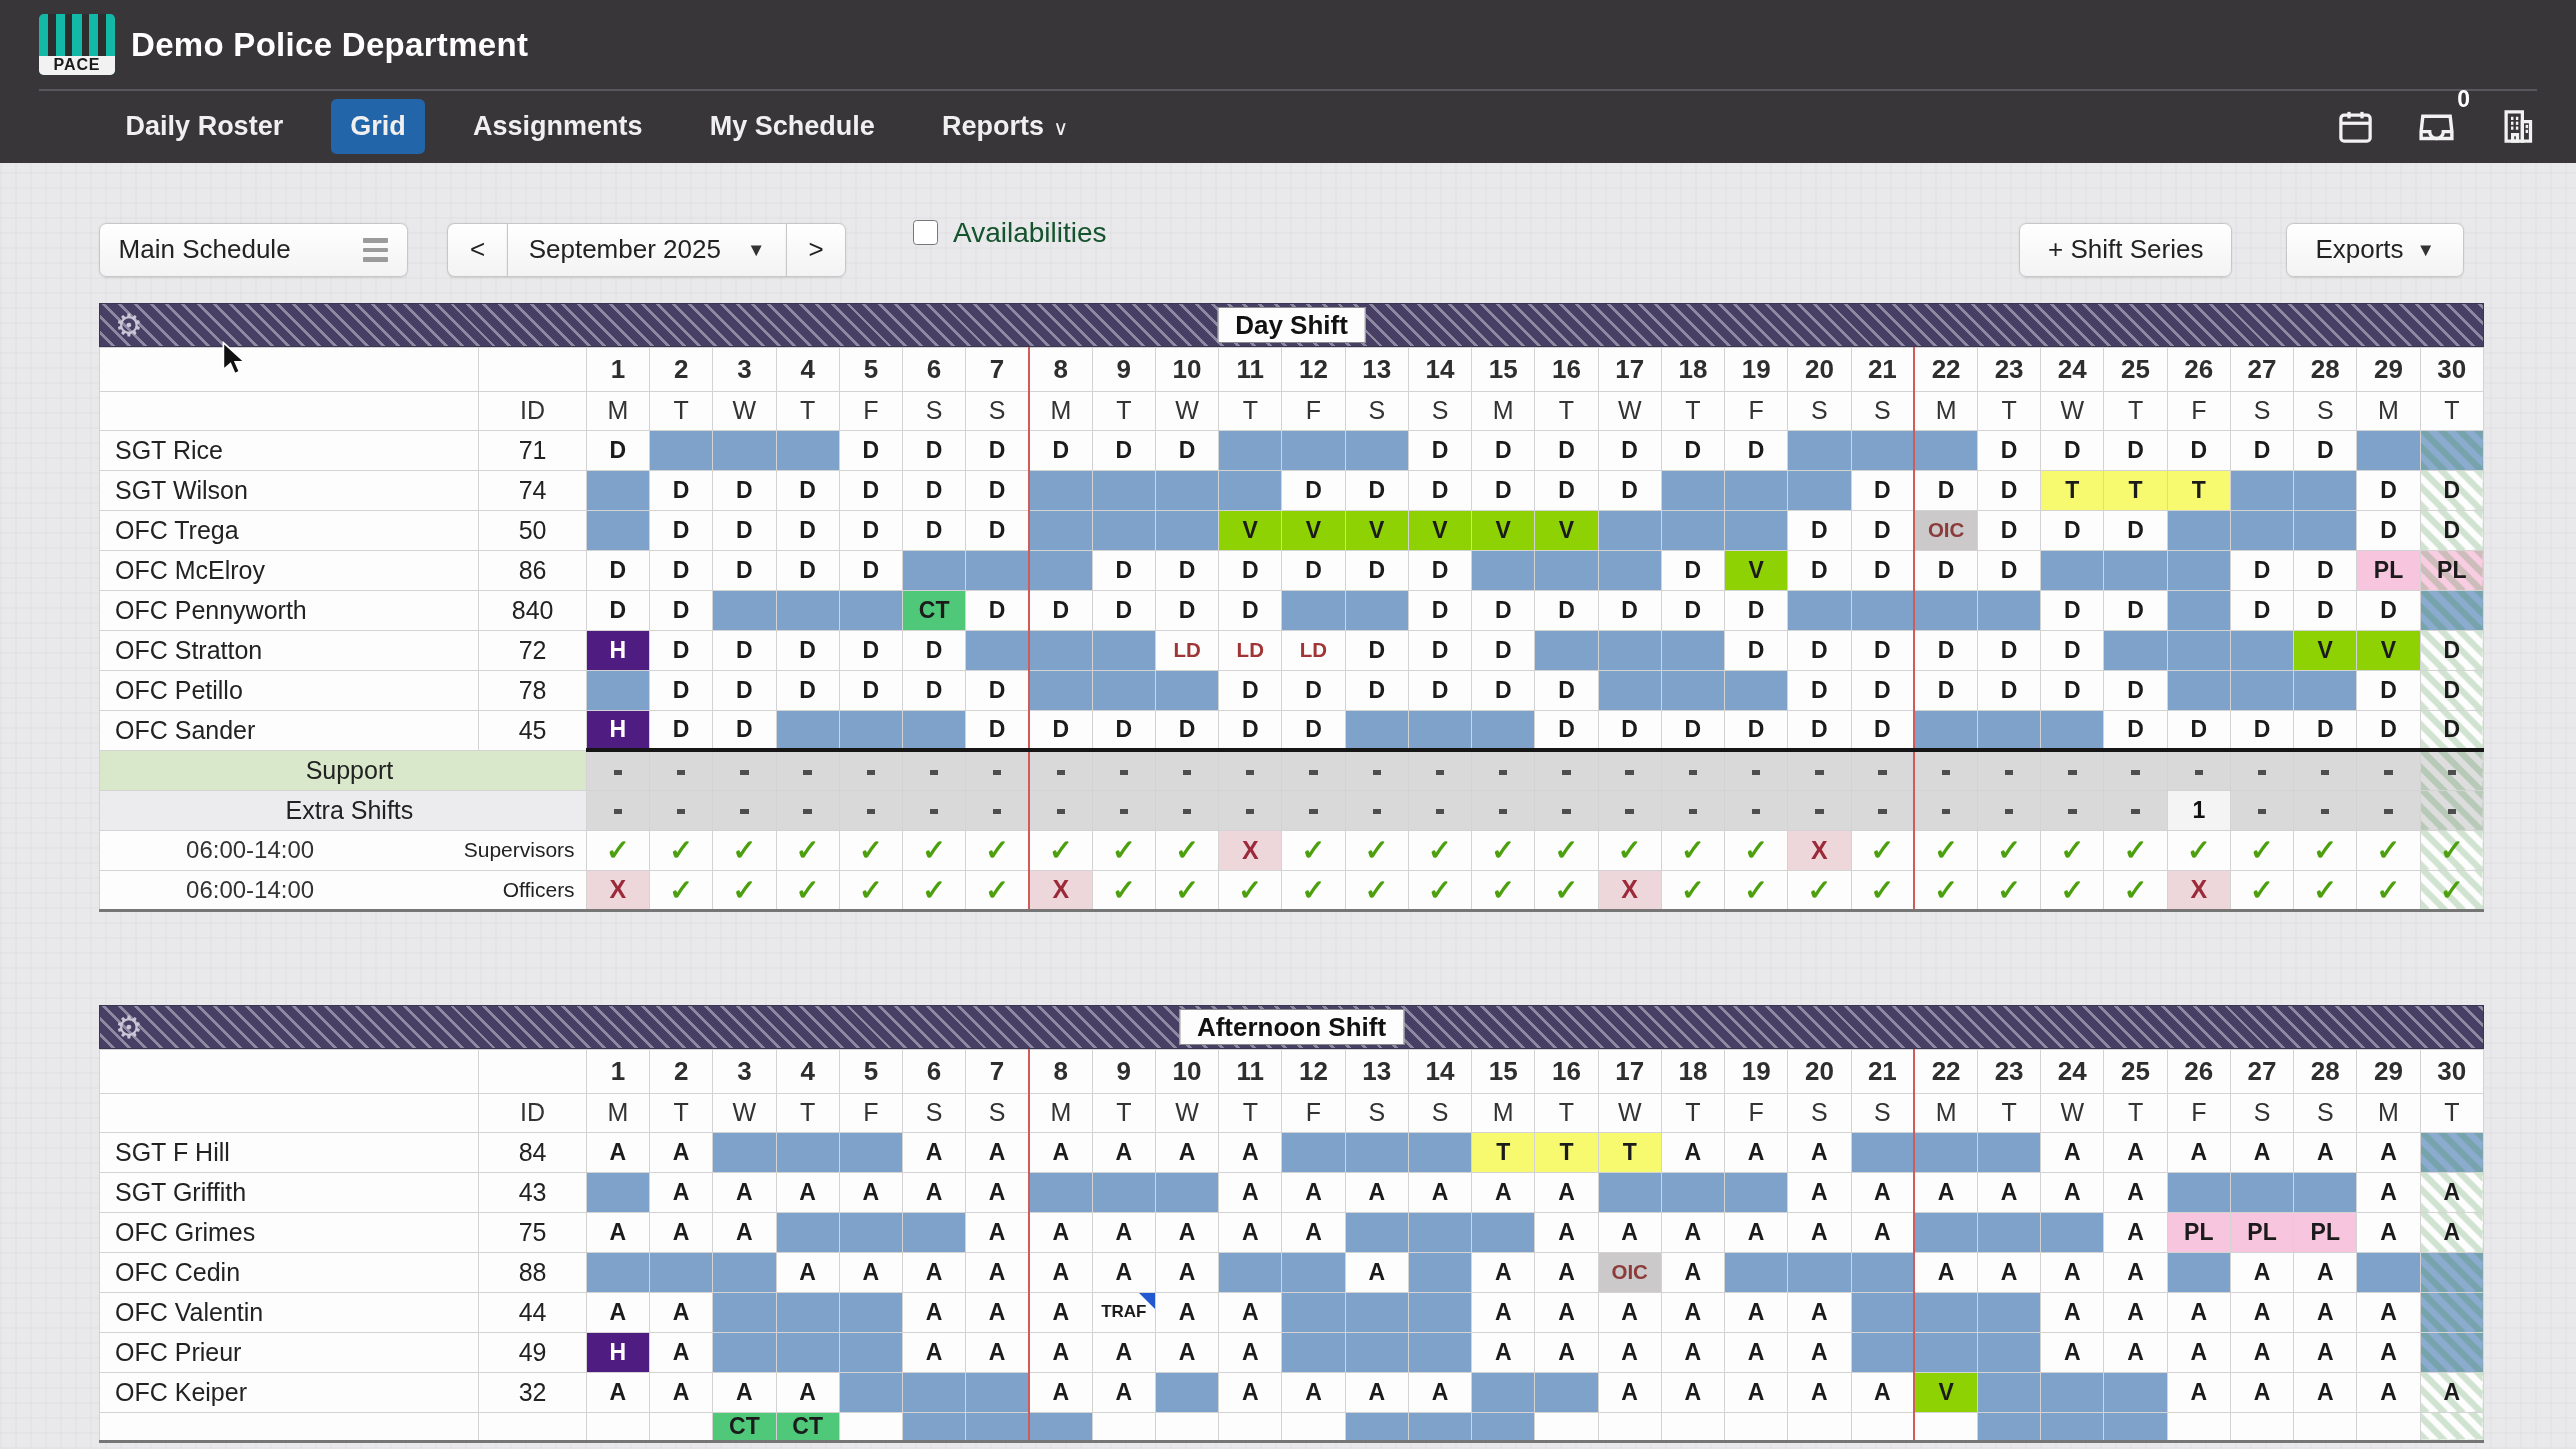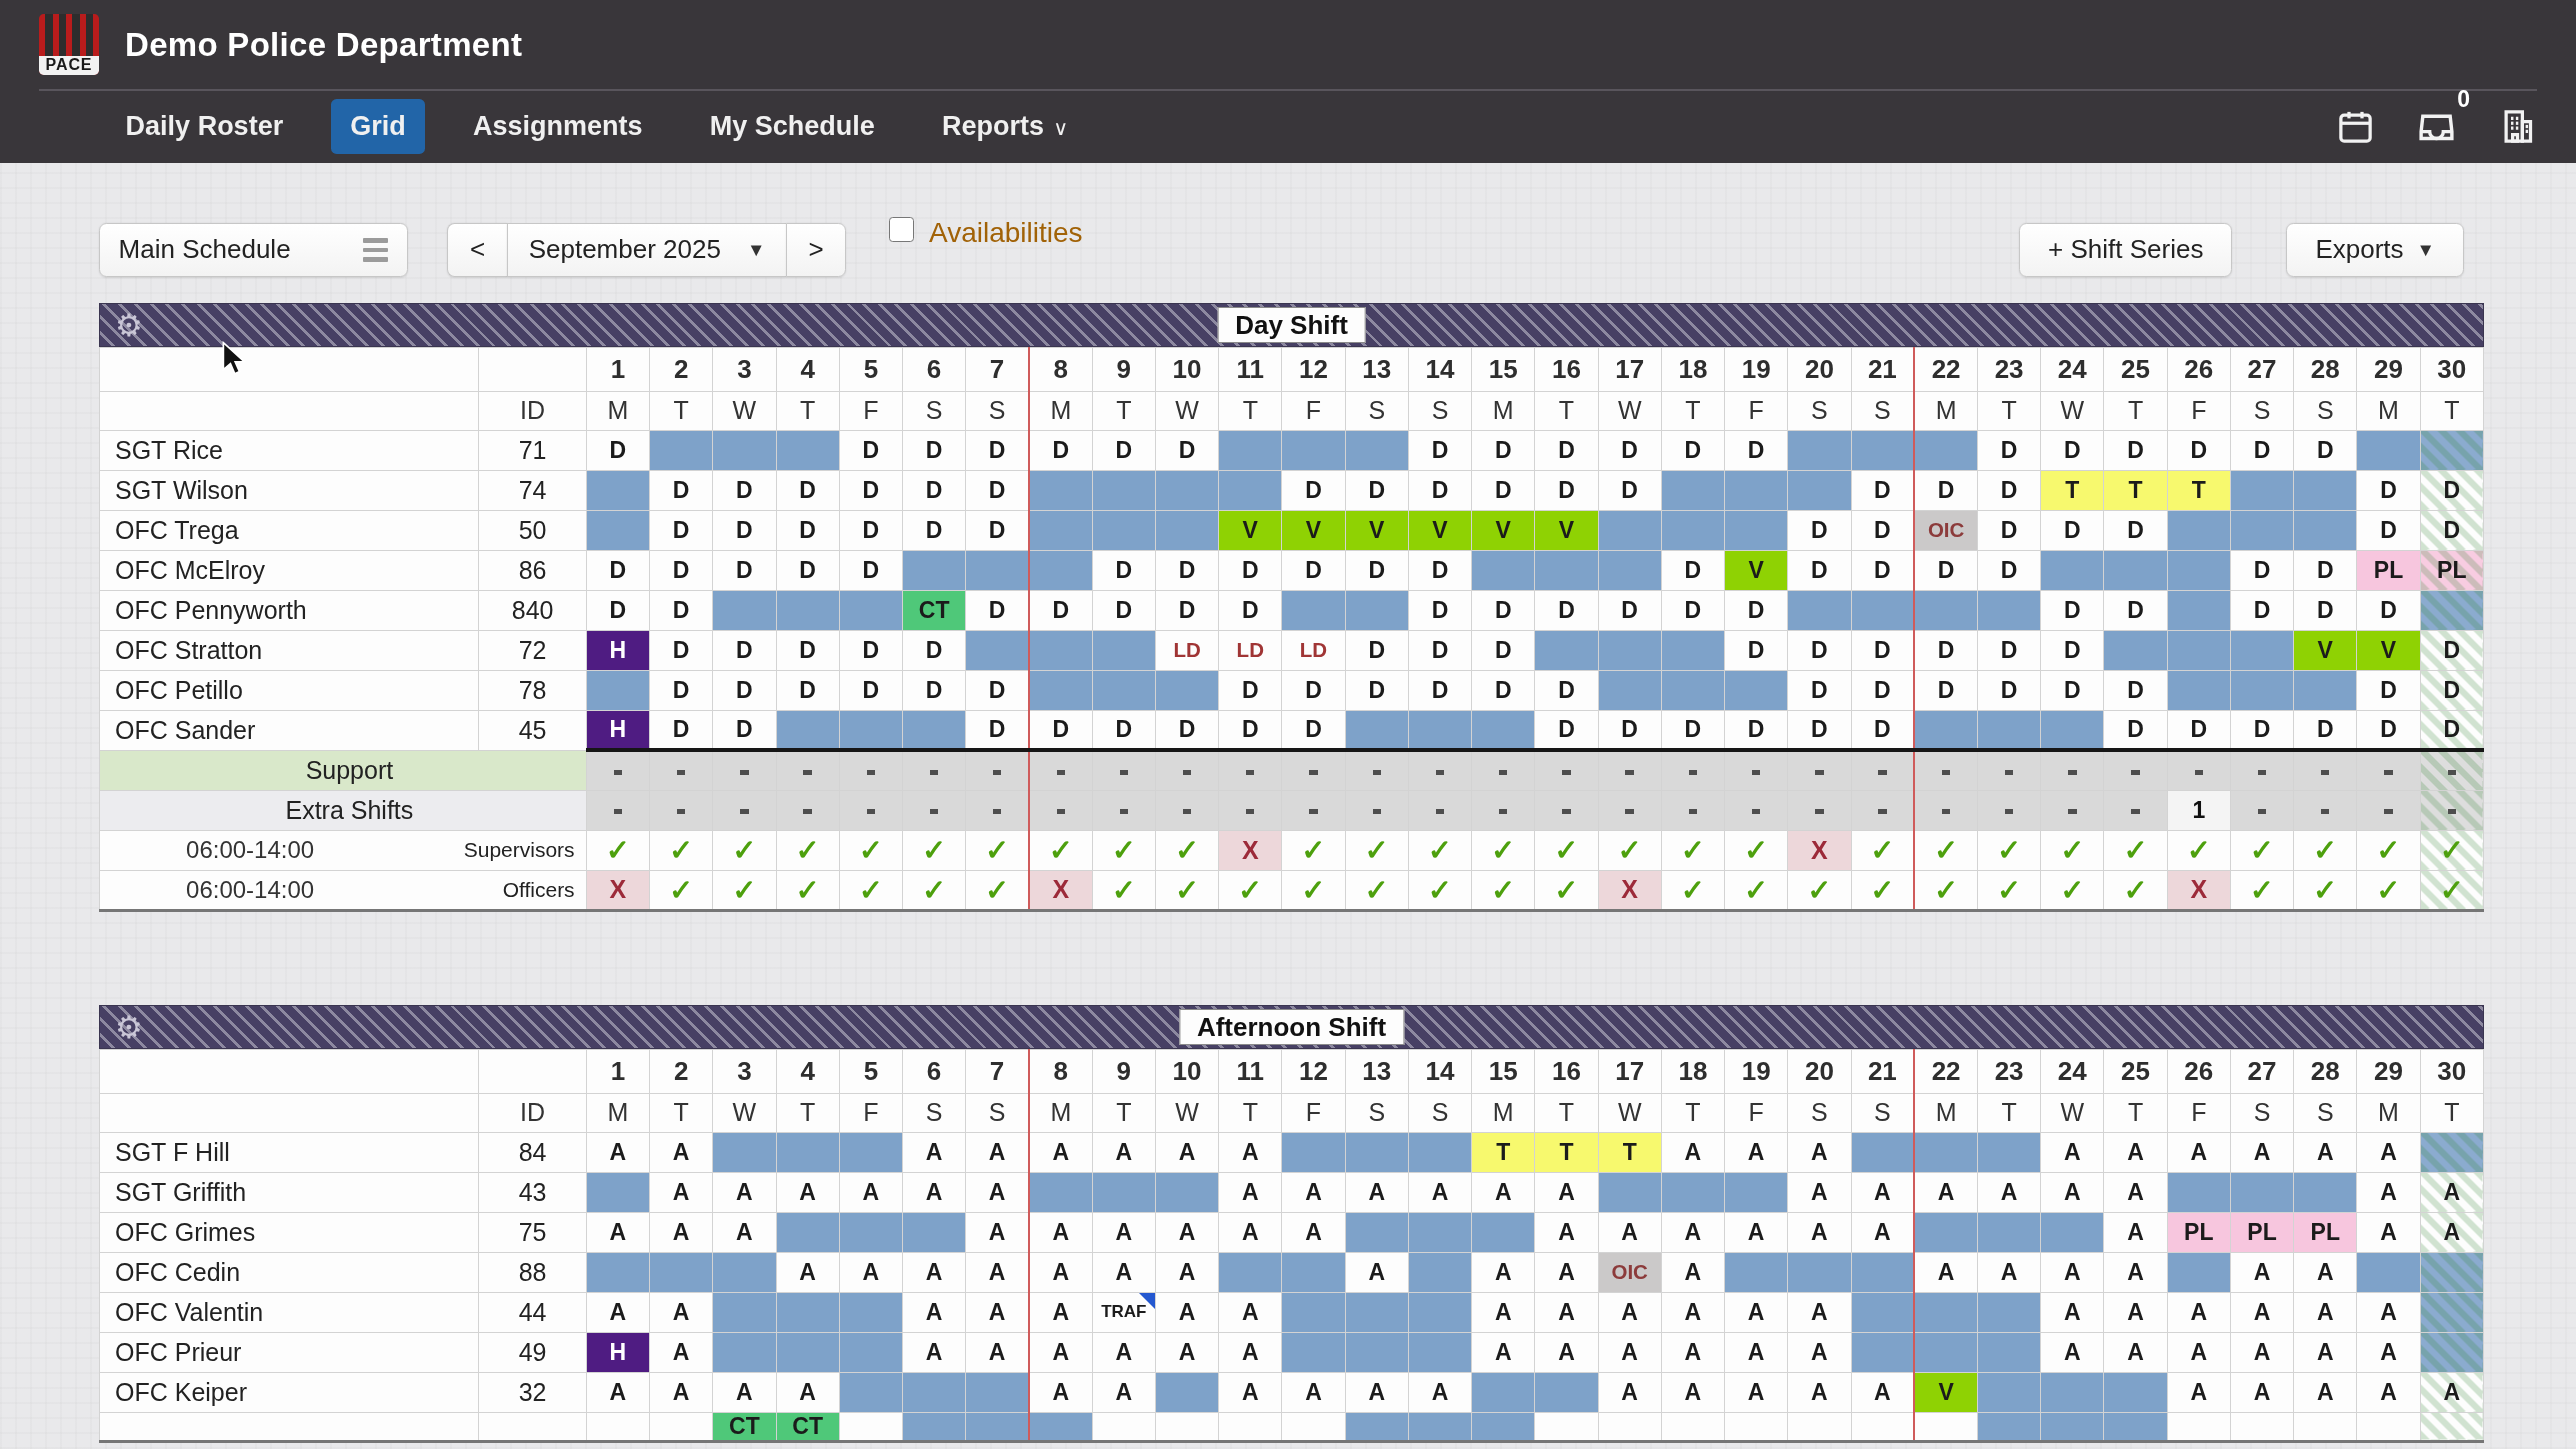--- a/index.html
+++ b/index.html
@@ -9,21 +9,21 @@
     background-color:#e9e9eb;
     background-image:
       repeating-linear-gradient(0deg, rgba(0,0,0,.02) 0 1.9px, transparent 1.9px 15px),
       repeating-linear-gradient(90deg, rgba(0,0,0,.02) 0 1.9px, transparent 1.9px 15px);
     position:relative; color:#222;
   }
 
   
   .topbar { background:#39363a; color:#fff; }
   .row1 { height:89px; display:flex; align-items:center; padding:0 39px; }
-  .logo { width:60px; height:61px; background:#b91c1c; border-radius:4.7px; position:relative; margin-right:26px; overflow:hidden; flex:none; }
+  .logo { width:76px; height:61px; background:#14b8a6; border-radius:4.7px; position:relative; margin-right:16px; overflow:hidden; flex:none; }
   .logo .bars { position:absolute; inset:0; display:flex; justify-content:space-evenly; }
   .logo .bar { width:7.5px; height:100%; background:#2d2d2d; }
   .logo .logo-text { position:absolute; left:0; right:0; bottom:0; background:#f2f2f2; color:#1a1a1a; font-size:16px; font-weight:700; text-align:center; line-height:18.6px; letter-spacing:0.9px; }
   .app-title { font-size:33px; font-weight:700; letter-spacing:0.3px; }
   .tb-icons { margin-left:auto; display:flex; gap:20.5px; align-items:center; }
   .circle { width:54px; height:54px; border:2.8px solid #fff; border-radius:50%; display:flex; align-items:center; justify-content:center; font-size:25px; font-weight:700; cursor:pointer; }
   .pill { height:54px; border:2.8px solid #fff; border-radius:28px; padding:0 22.4px; display:flex; align-items:center; font-size:27px; font-weight:700; cursor:pointer; }
   .divider { height:1.9px; background:#59555c; margin:0 39px; }
   .row2 { height:72px; display:flex; align-items:center; padding:0 39px; }
   #main-nav { display:flex; gap:28px; margin-left:67px; align-items:center; }
@@ -39,21 +39,21 @@
   .btn { background:linear-gradient(#ffffff,#f3f3f3); border:0.9px solid #c7c7c7; border-radius:7.5px; height:54px; display:flex; align-items:center; justify-content:center; font-size:26px; color:#222; cursor:pointer; box-shadow:0 0.9px 1.9px rgba(0,0,0,.10);margin-top:34px; }
   .ms-select { width:309px; justify-content:space-between; padding:0 18.6px; }
   .hamburger { display:flex; flex-direction:column; gap:4.7px; }
   .hamburger span { width:25px; height:4.7px; background:#9b9b9b; border-radius:0.9px; }
   .month-group { display:flex; margin-left:39px; }
   .month-group .btn { border-radius:0; border-right-width:0; }
   .month-group .btn:first-child { border-radius:7.5px 0 0 7.5px; width:60px; }
   .month-group .btn:last-child { border-radius:0 7.5px 7.5px 0; width:60px; border-right-width:0.9px; }
   .month-btn { width:279px; gap:26px; }
   .caret-down { font-size:18.6px; color:#333; }
-  .chk-wrap { margin-left:43px; display:flex; align-items:flex-start; gap:15px; font-size:28px; color:#a16207; }
+  .chk-wrap { margin-left:67px; display:flex; align-items:center; gap:15px; font-size:28px; color:#14532d; }
   .checkbox { width:25px; height:25px; background:#fff; border:1.9px solid #777; border-radius:3.7px; cursor:pointer; }
   .tb-right { margin-left:auto; display:flex; gap:54px; }
   .shift-series { padding:0 28px; }
   .exports { padding:0 28px; gap:13px; }
 
   
   .sched { margin-left:99px; width:2385px; }
   .sched.first { margin-top:43px; }
   .sched.second { margin-top:93px; }
   .band { height:44px; position:relative; border:0.9px solid #3a3550;

